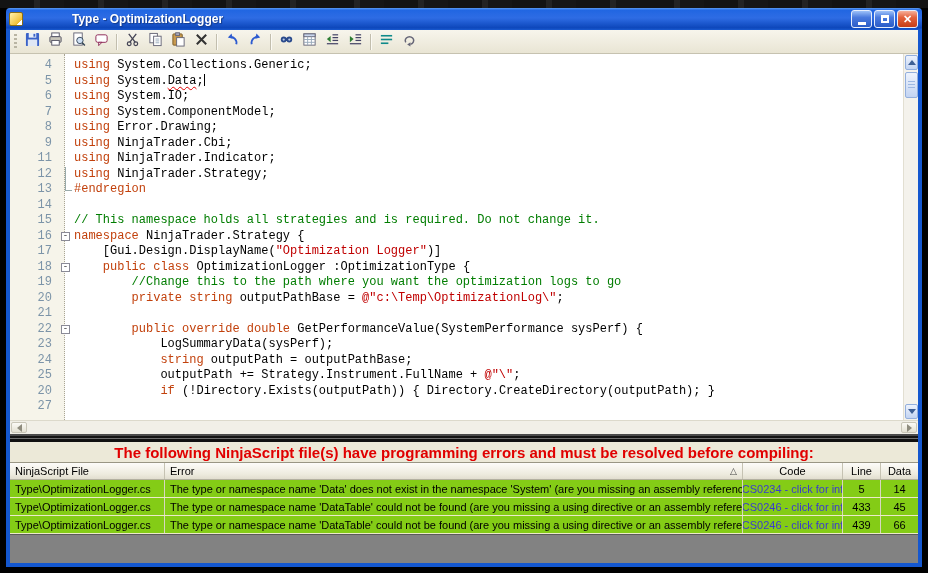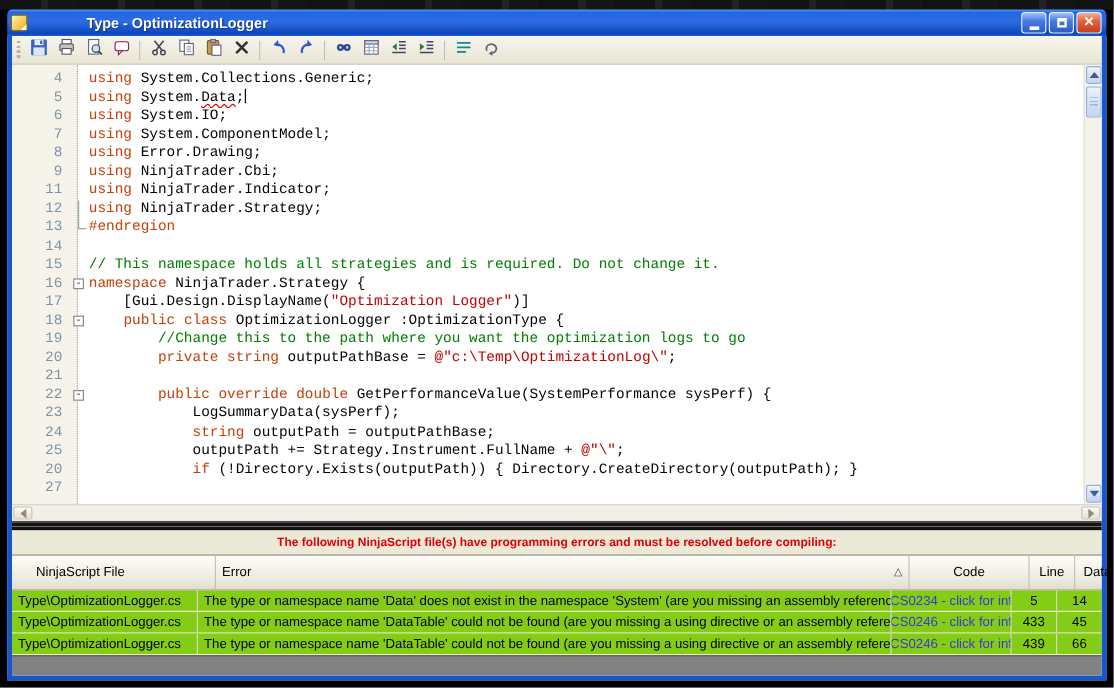--- a/index.html
+++ b/index.html
@@ -68,24 +68,24 @@
   .hs-btn{position:absolute;top:1px;width:16px;height:11px;border:1px solid #c9c6b8;border-radius:2px;box-sizing:border-box;
     background:linear-gradient(180deg,#fbfaf6,#e4e1d2);display:flex;align-items:center;justify-content:center;}
   .hs-left{left:1px;} .hs-right{right:1px;}
   .tri-left{width:0;height:0;border-top:4px solid transparent;border-bottom:4px solid transparent;border-right:5px solid #8f8c7e;}
   .tri-right{width:0;height:0;border-top:4px solid transparent;border-bottom:4px solid transparent;border-left:5px solid #8f8c7e;}
   
   .splitter{height:8px;flex:none;
     background:linear-gradient(180deg,#4a4a4a 0 2px,#141414 2px 4px,#6e6e6e 4px 5px,#101010 5px 8px);}
   
   .msgbar{height:20px;flex:none;display:flex;align-items:center;justify-content:center;
-    background:#ece9d8;color:#e00000;font-weight:bold;font-size:10px;}
-  .grid-header{height:30px;flex:none;display:flex;font-size:11px;color:#000;
+    background:#ece9d8;color:#e00000;font-weight:bold;font-size:15px;}
+  .grid-header{height:18px;flex:none;display:flex;font-size:11px;color:#000;
     background:linear-gradient(180deg,#fdfcf9,#edebde 70%,#e1decf);
-    border-top:1px solid #999684;border-bottom:1px solid #b3b0a0;box-sizing:border-box;padding-left:15px;}
+    border-top:1px solid #999684;border-bottom:1px solid #b3b0a0;box-sizing:border-box;}
   .gh-cell{display:flex;align-items:center;padding:0 5px;border-right:1px solid #c5c2b2;box-sizing:border-box;overflow:hidden;white-space:nowrap;}
   .gh-center{justify-content:center;}
   .sort-glyph{margin-left:auto;font-size:9px;color:#444;font-family:"DejaVu Sans",sans-serif;}
   .grid-row{height:18px;flex:none;display:flex;background:#84cc16;border-bottom:1px solid #eceac9;
     font-size:11px;color:#000;box-sizing:border-box;}
   .gr-cell{display:flex;align-items:center;padding:0 5px;border-right:1px solid #d9d6c0;box-sizing:border-box;
     overflow:hidden;white-space:nowrap;}
   .gr-center{justify-content:center;}
   .code-link{color:#3a3ad0;}
   .filler{flex:1;background:#828282;border-top:1px solid #5a5a5a;}

